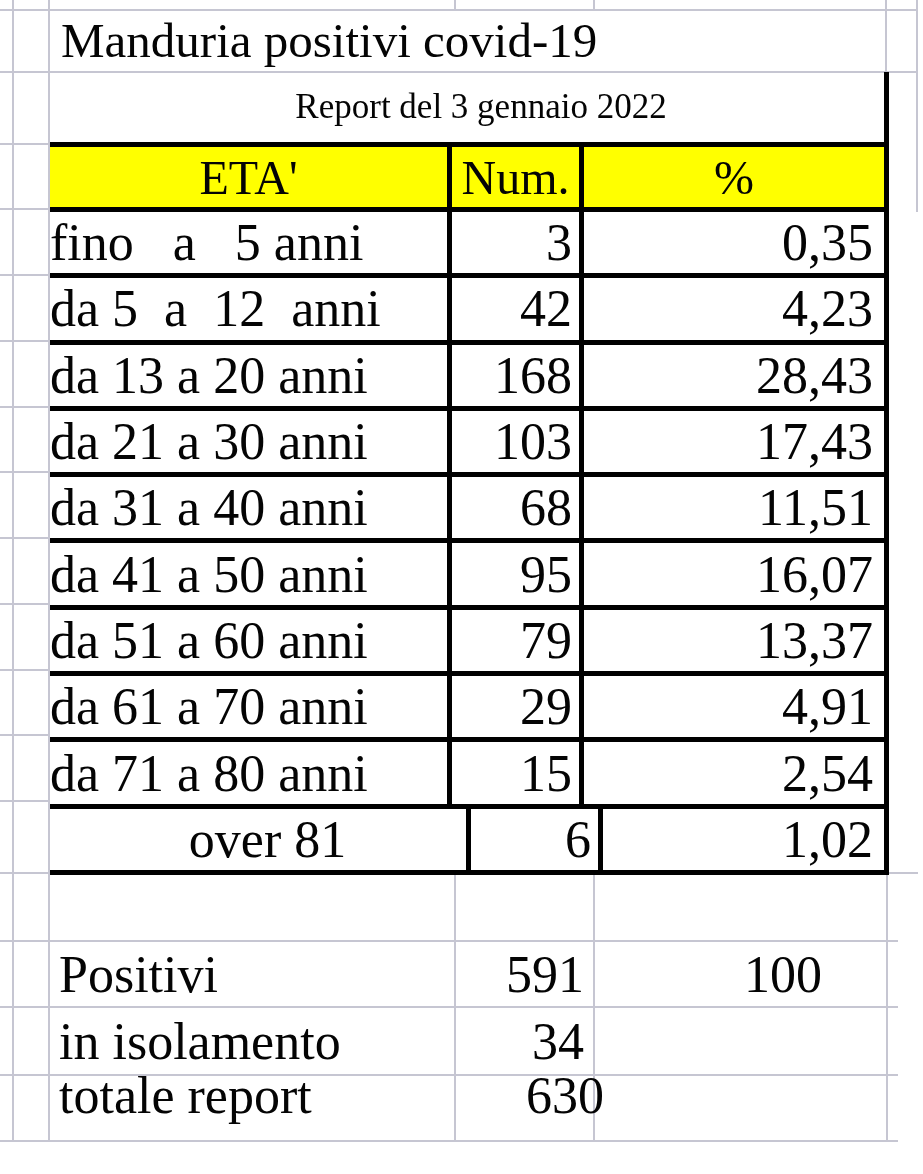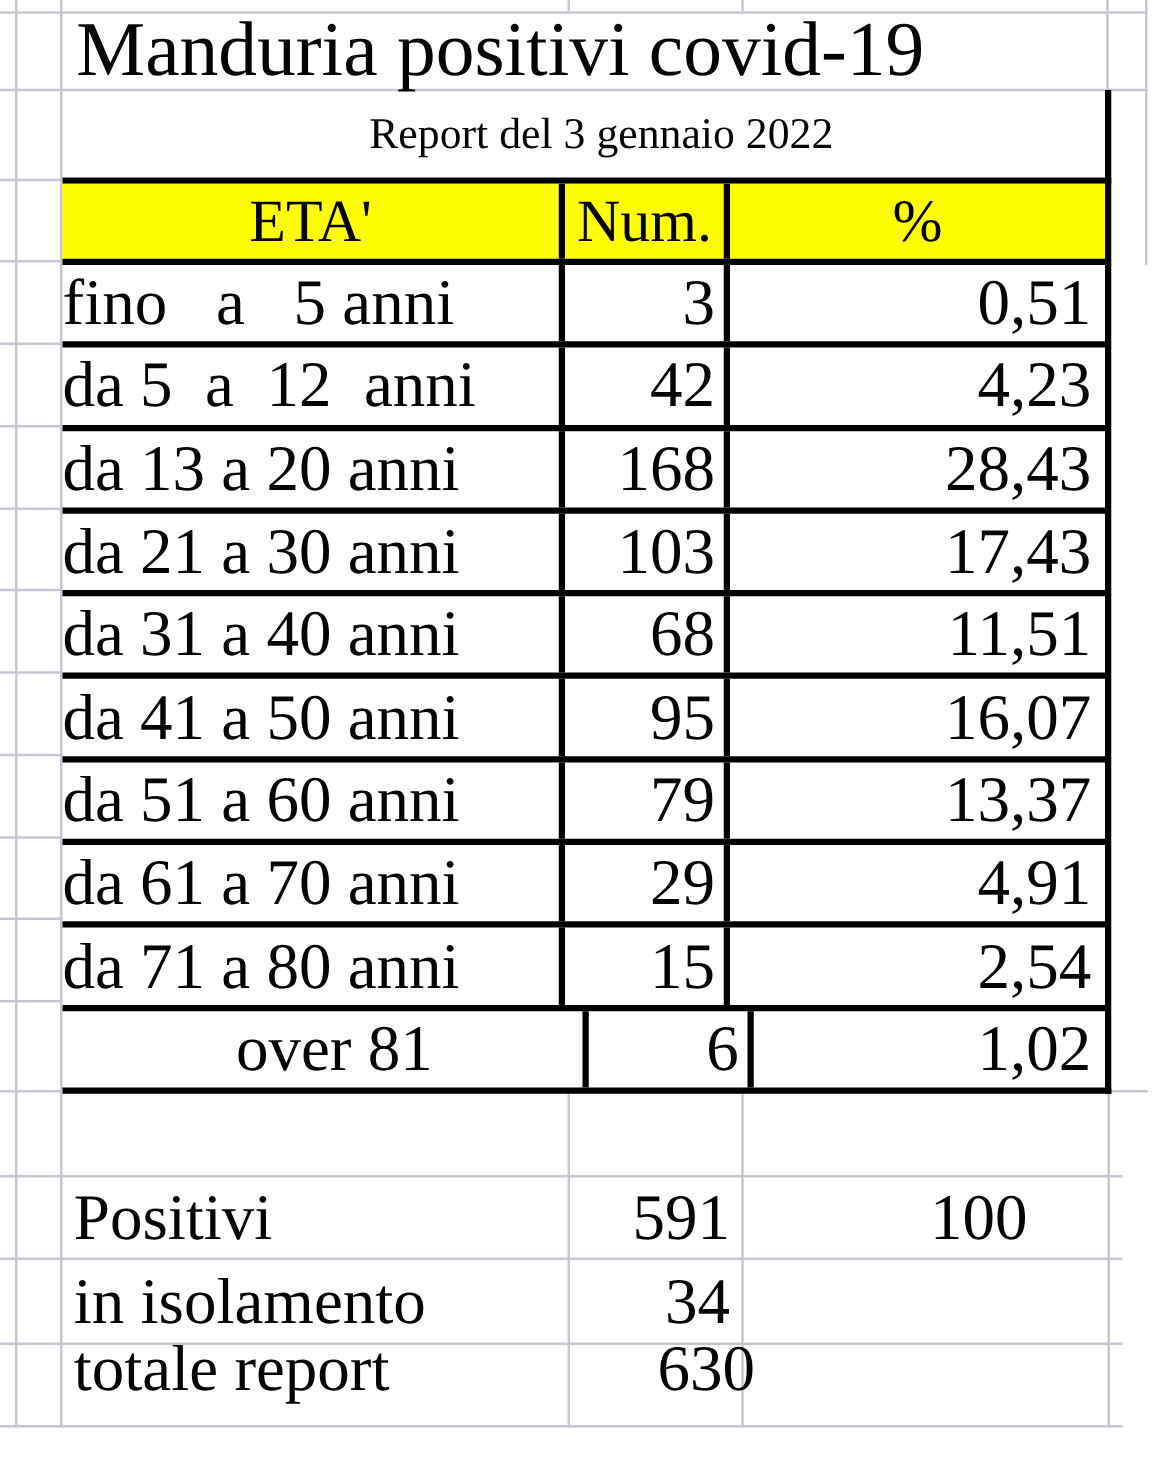--- a/index.html
+++ b/index.html
@@ -16,21 +16,21 @@
     font-family:"Liberation Serif","DejaVu Serif",serif;
     color:var(--ink);
     overflow:hidden;
   }
   .gl{position:absolute;background:var(--grid);}
   
   .title-cell{
     position:absolute;left:50px;top:10px;width:844px;height:61px;
     display:flex;align-items:center;
     padding-left:11px;box-sizing:border-box;
-    font-size:62px;white-space:pre;
+    font-size:49px;white-space:pre;
   }
   
   .subtitle-cell{
     position:absolute;left:50px;top:72px;width:839px;height:70px;
     box-sizing:border-box;border-right:5px solid var(--border);
     display:flex;align-items:center;justify-content:center;
     font-size:35px;white-space:pre;padding-left:28px;
   }
   
   .agetable{
@@ -112,21 +112,21 @@
   <div class="agetable">
     <div class="hrow">
       <div class="c c-age">ETA'</div>
       <div class="c c-num">Num.</div>
       <div class="c c-pct">%</div>
     </div>
 
     <div class="drow">
       <div class="c c-age">fino   a   5 anni</div>
       <div class="c c-num">3</div>
-      <div class="c c-pct">0,51</div>
+      <div class="c c-pct">0,35</div>
     </div>
     <div class="drow">
       <div class="c c-age">da 5  a  12  anni</div>
       <div class="c c-num">42</div>
       <div class="c c-pct">4,23</div>
     </div>
     <div class="drow">
       <div class="c c-age">da 13 a 20 anni</div>
       <div class="c c-num">168</div>
       <div class="c c-pct">28,43</div>

